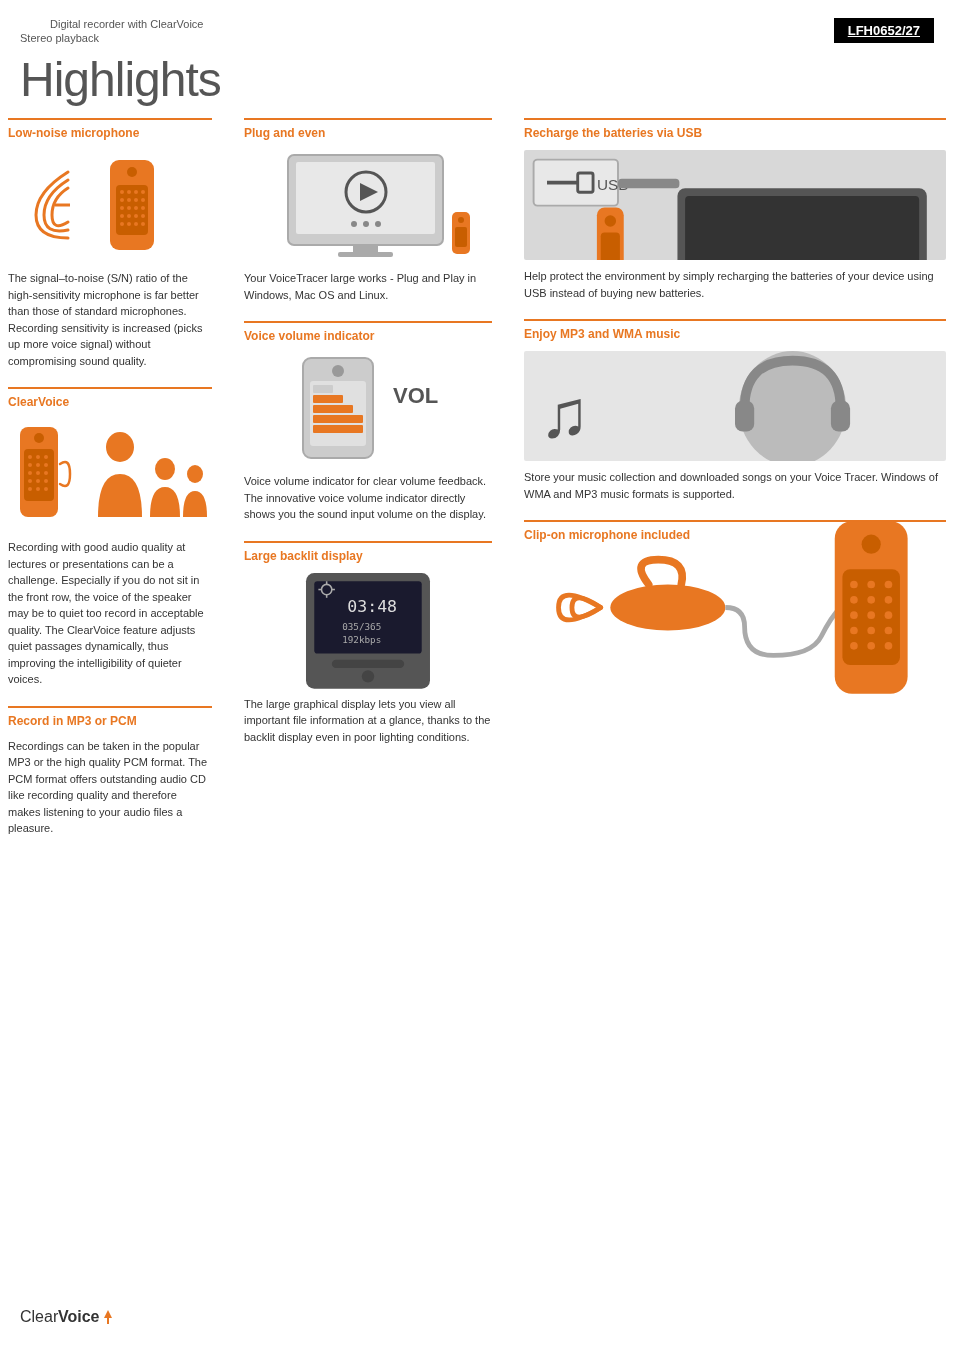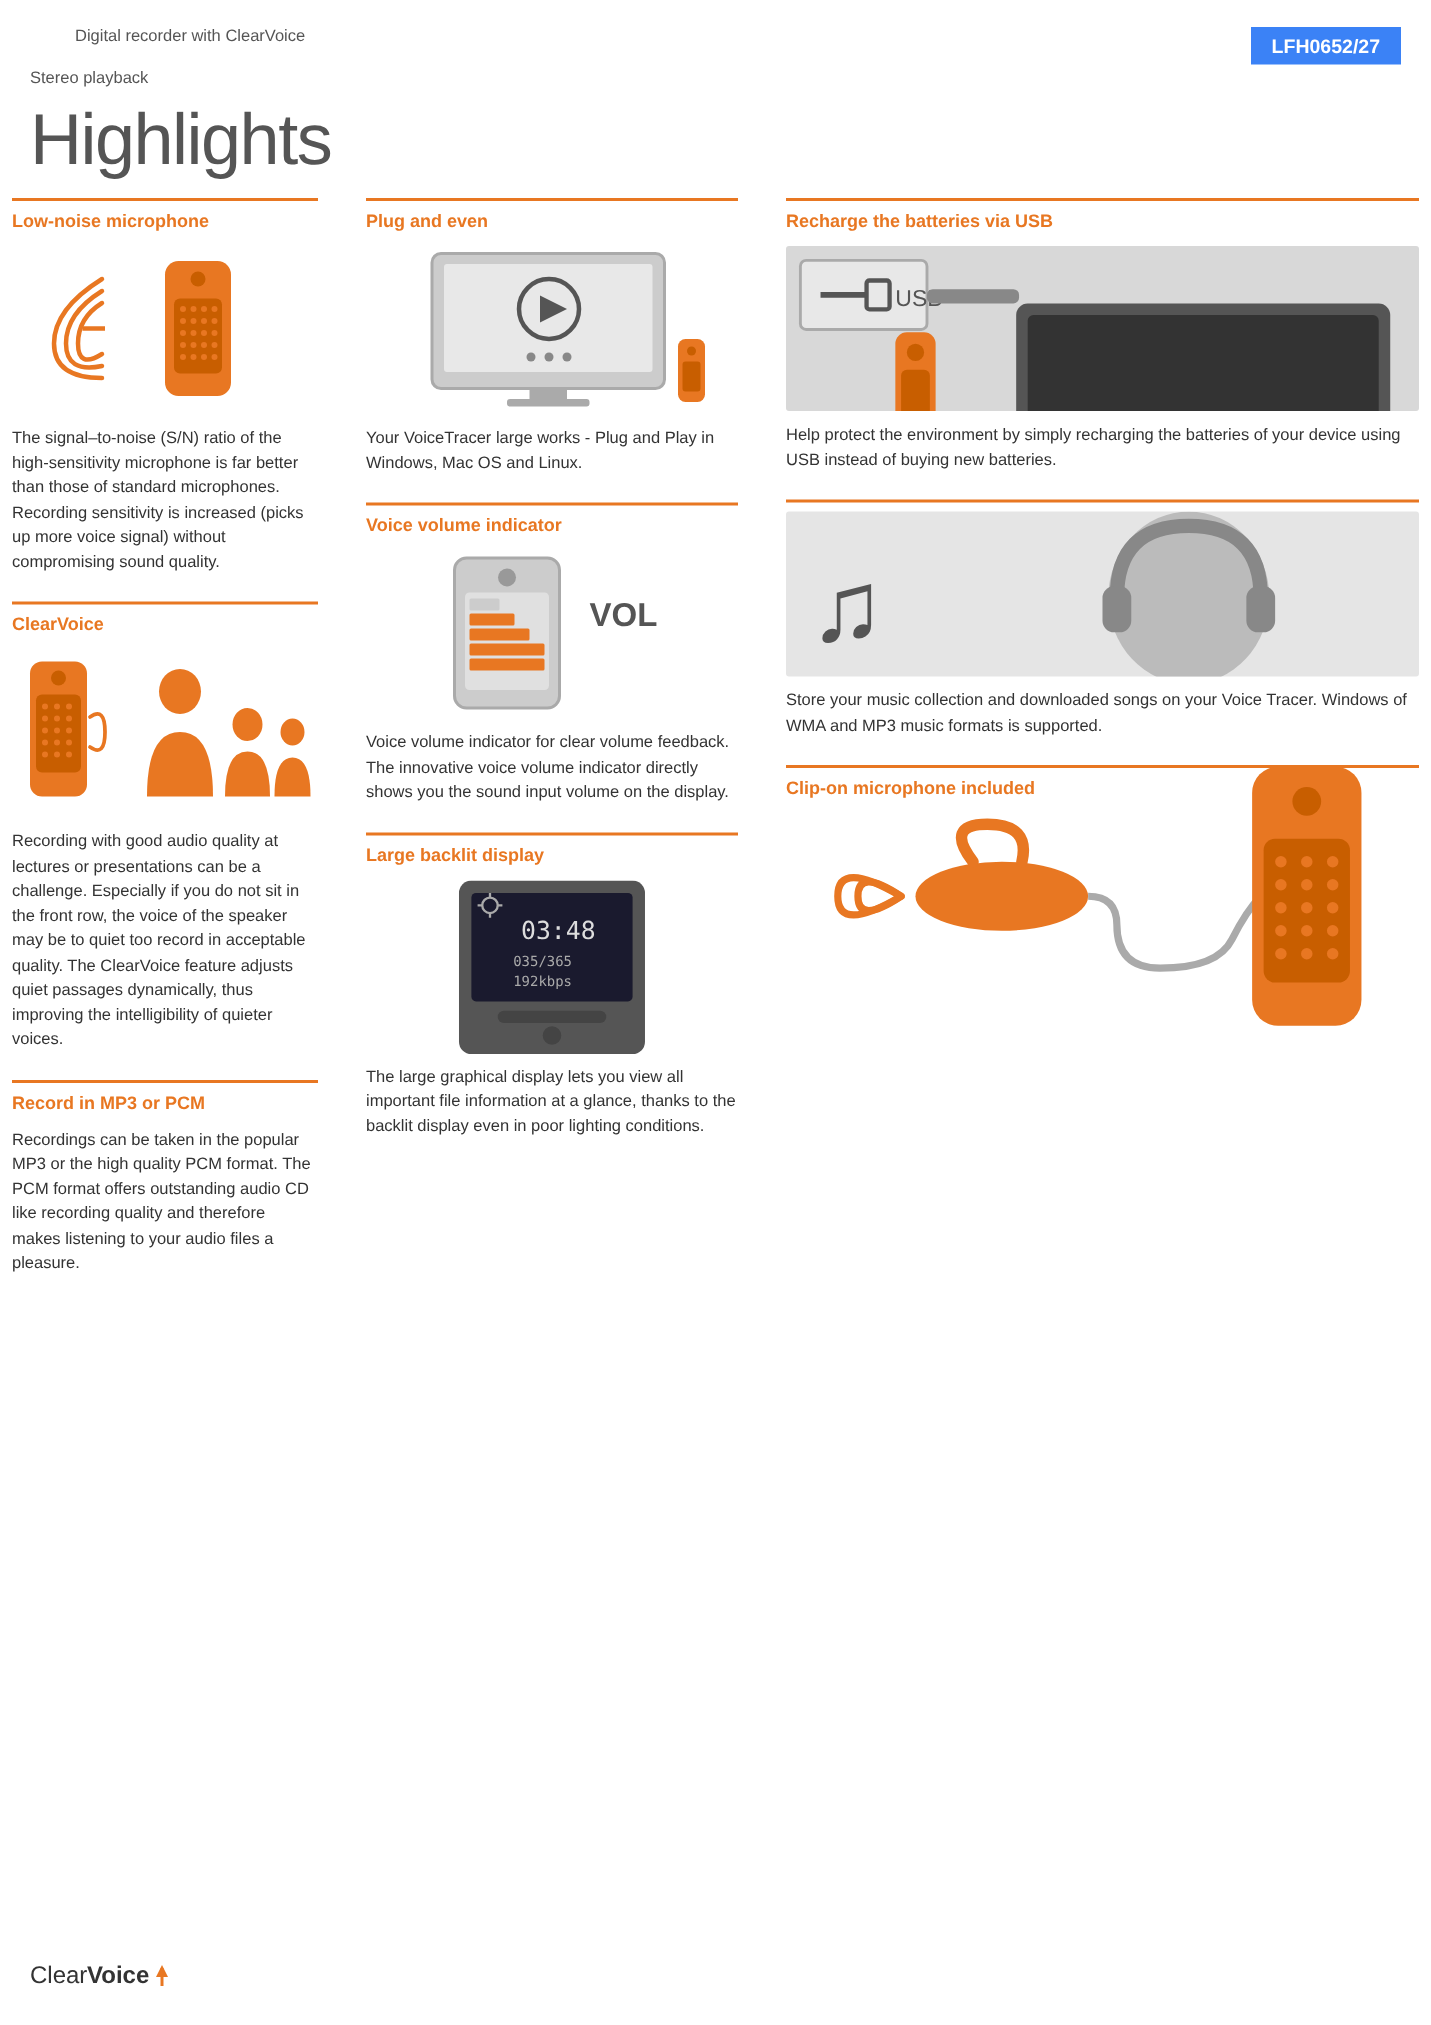--- a/index.html
+++ b/index.html
@@ -19,30 +19,31 @@
       align-items: flex-start;
       padding: 18px 20px 0 20px;
     }
     .product-subtitle {
       font-size: 11px;
       color: #555;
     }
     .product-title-small {
       font-size: 11px;
       color: #555;
-      margin-bottom: 16px;
+      margin-bottom: 2px;
       padding-left: 30px;
     }
     .model-badge {
-      background: #3b82f6;
+      background: #000000;
       color: #fff;
       font-size: 13px;
       font-weight: bold;
       padding: 5px 14px;
       display: inline-block;
+      text-decoration: underline;
     }
 
     .page-title {
       font-size: 48px;
       font-weight: 300;
       color: #555;
       padding: 8px 20px 11px 20px;
       letter-spacing: -1px;
     }
 
@@ -331,20 +332,21 @@
           <rect x="38" y="30" width="14" height="35" rx="4" fill="#e87722"></rect>
           <circle cx="45" cy="37" r="3" fill="#c85e00"></circle>
           <rect x="40" y="43" width="10" height="16" rx="2" fill="#c85e00"></rect>
         </svg>
       </div>
       <p class="body-text">Help protect the environment by simply recharging the batteries of your device using USB instead of buying new batteries.</p>
     </div>
 
     <div class="section-block">
       <div class="col-divider-top"></div>
+      <div class="section-title">Enjoy MP3 and WMA music</div>
 
       <div style="width:100%;height:110px;background:#e5e5e5;margin-bottom:8px;border-radius:2px;position:relative;overflow:hidden;">
         <svg viewBox="0 0 220 110" xmlns="http://www.w3.org/2000/svg">
 
           <text x="8" y="45" font-size="35" fill="#555">♫</text>
 
           <ellipse cx="140" cy="30" rx="28" ry="30" fill="#bbb"></ellipse>
           <path d="M 105,110 Q 105,60 140,60 Q 175,60 175,110" fill="#bbb"></path>
 
           <path d="M 115,30 Q 115,5 140,5 Q 165,5 165,30" fill="none" stroke="#888" stroke-width="5"></path>

